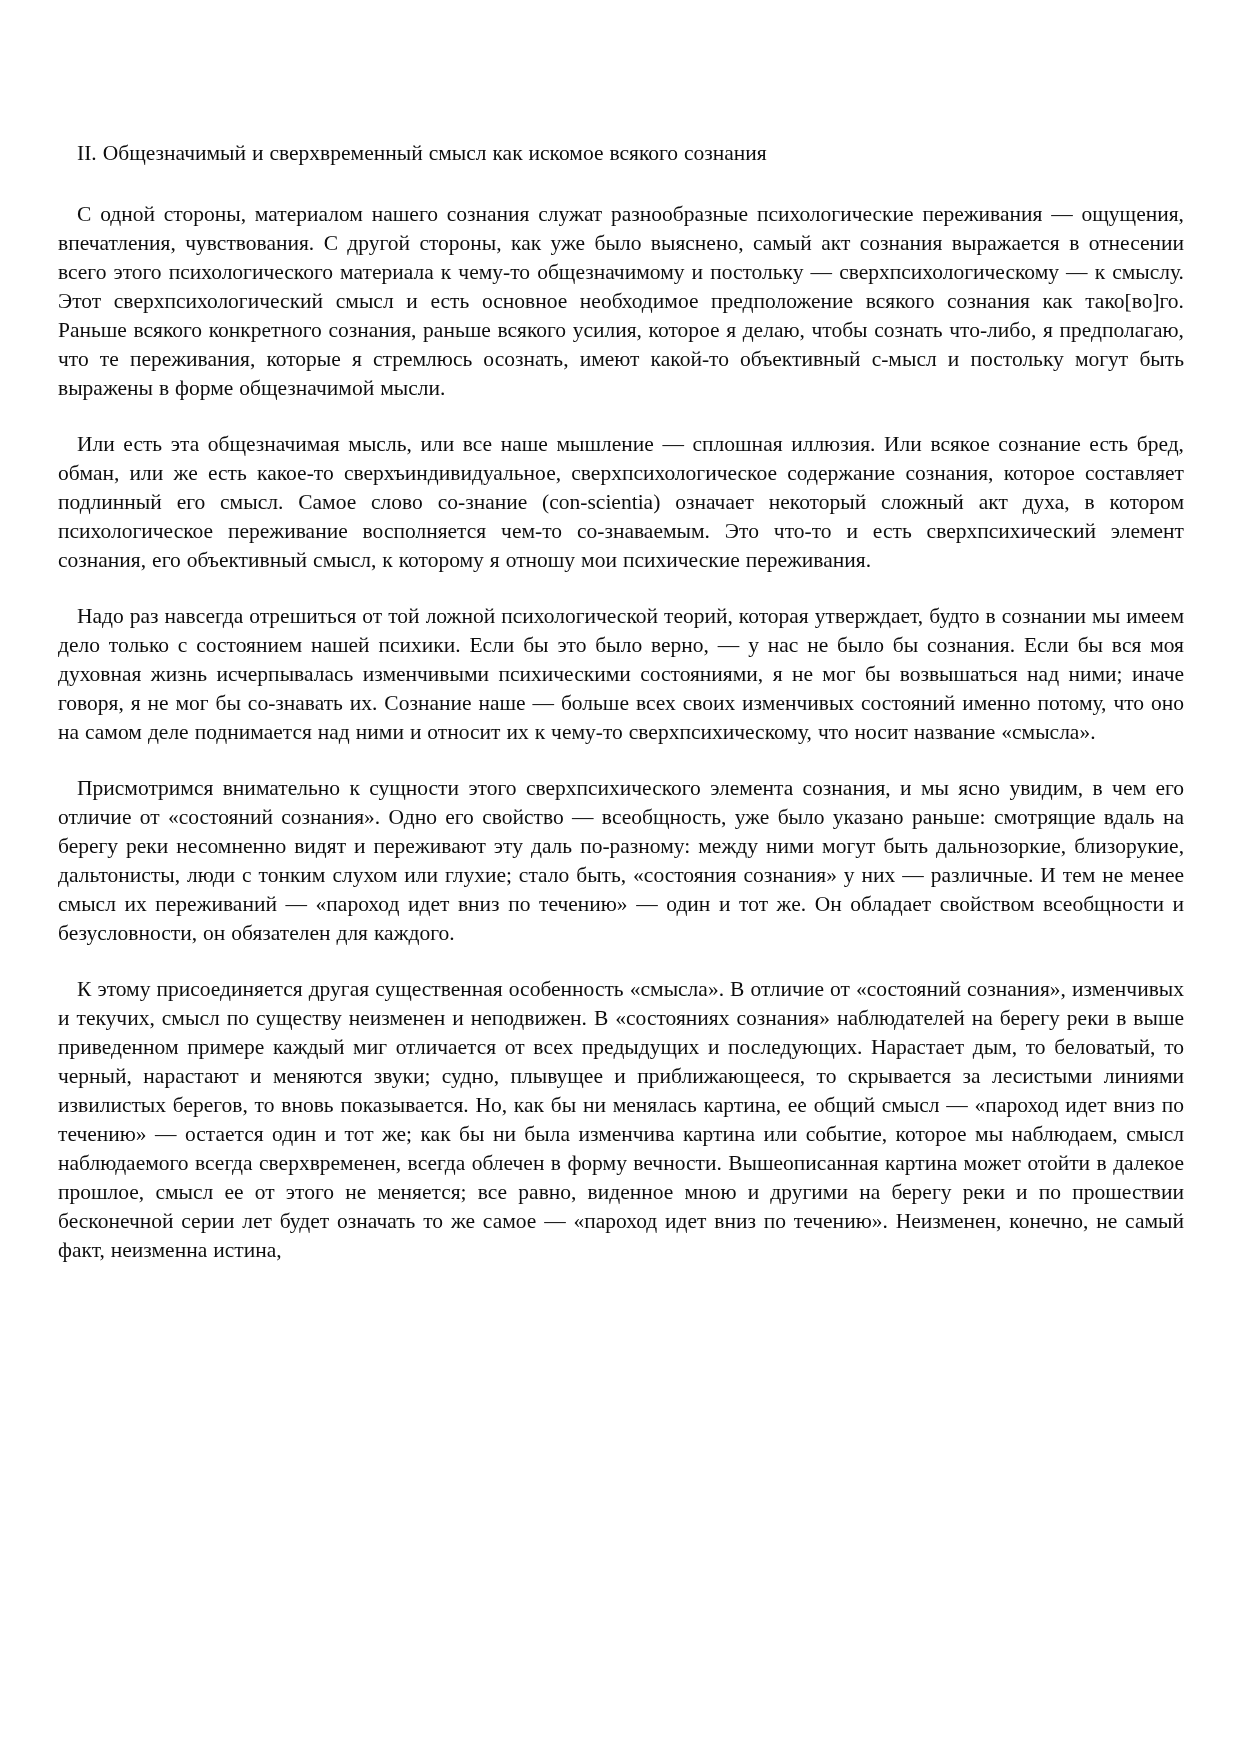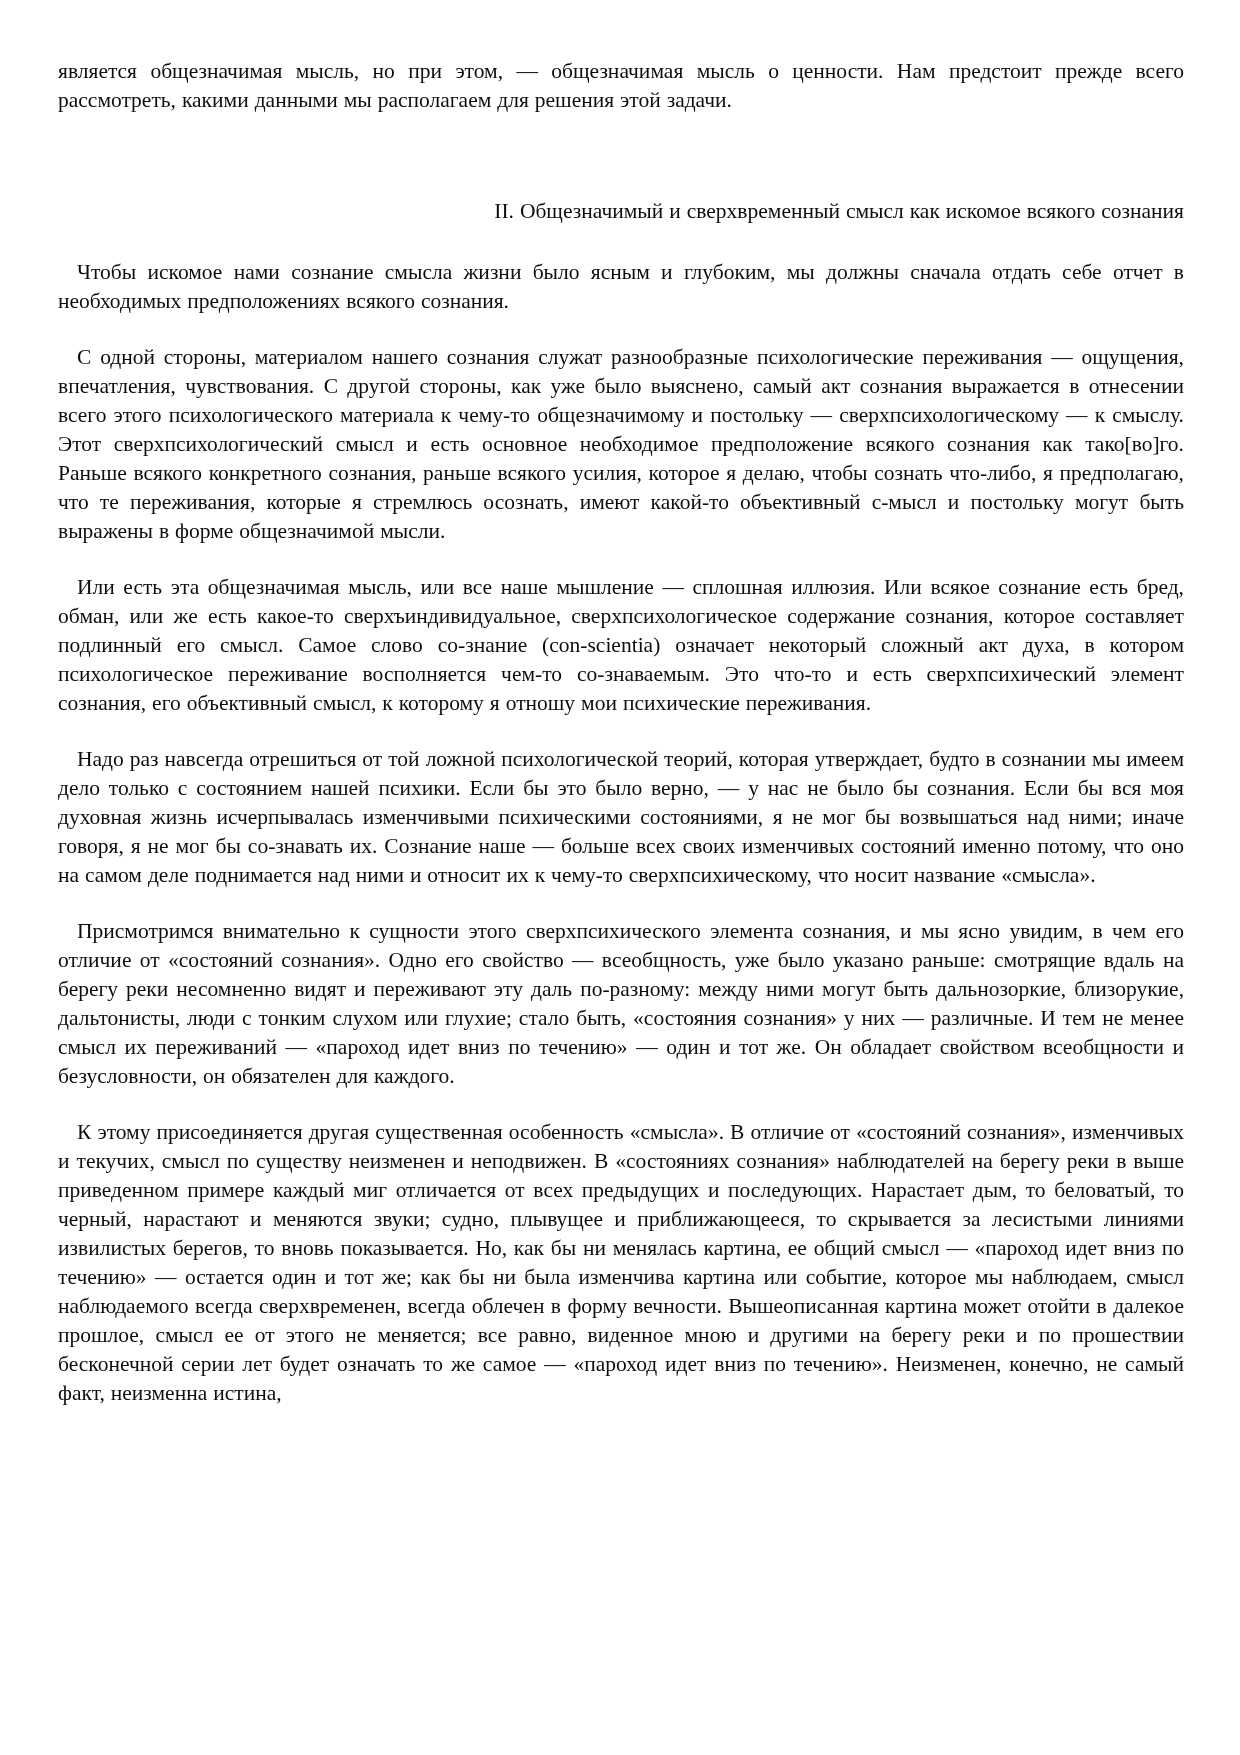--- a/index.html
+++ b/index.html
@@ -40,33 +40,31 @@
   .para.continuation {
     margin-top: 0;
     text-indent: 0;
   }
   .section-heading {
     margin: 82px 0 32px 0;
     font-size: 21.5px;
     font-weight: normal;
     line-height: 29px;
     text-indent: 19px;
-    text-align: right;
+    text-align: left;
   }
 </style>
 </head>
 <body>
 
 <main class="page">
   <article class="text-column">
-    <p class="para continuation">является общезначимая мысль, но при этом, — общезначимая мысль о ценности. Нам предстоит прежде всего рассмотреть, какими данными мы располагаем для решения этой задачи.</p>
 
     <h2 class="section-heading">II. Общезначимый и сверхвременный смысл как искомое всякого сознания</h2>
 
-    <p class="para">Чтобы искомое нами сознание смысла жизни было ясным и глубоким, мы должны сначала отдать себе отчет в необходимых предположениях всякого сознания.</p>
 
     <p class="para">С одной стороны, материалом нашего сознания служат разнообразные психологические переживания — ощущения, впечатления, чувствования. С другой стороны, как уже было выяснено, самый акт сознания выражается в отнесении всего этого психологического материала к чему-то общезначимому и постольку — сверхпсихологическому — к смыслу. Этот сверхпсихологический смысл и есть основное необходимое предположение всякого сознания как тако[во]го. Раньше всякого конкретного сознания, раньше всякого усилия, которое я делаю, чтобы сознать что-либо, я предполагаю, что те переживания, которые я стремлюсь осознать, имеют какой-то объективный с-мысл и постольку могут быть выражены в форме общезначимой мысли.</p>
 
 
     <p class="para">Или есть эта общезначимая мысль, или все наше мышление — сплошная иллюзия. Или всякое сознание есть бред, обман, или же есть какое-то сверхъиндивидуальное, сверхпсихологическое содержание сознания, которое составляет подлинный его смысл. Самое слово со-знание (con-scientia) означает некоторый сложный акт духа, в котором психологическое переживание восполняется чем-то со-знаваемым. Это что-то и есть сверхпсихический элемент сознания, его объективный смысл, к которому я отношу мои психические переживания.</p>
 
     <p class="para">Надо раз навсегда отрешиться от той ложной психологической теорий, которая утверждает, будто в сознании мы имеем дело только с состоянием нашей психики. Если бы это было верно, — у нас не было бы сознания. Если бы вся моя духовная жизнь исчерпывалась изменчивыми психическими состояниями, я не мог бы возвышаться над ними; иначе говоря, я не мог бы со-знавать их. Сознание наше — больше всех своих изменчивых состояний именно потому, что оно на самом деле поднимается над ними и относит их к чему-то сверхпсихическому, что носит название «смысла».</p>
 
     <p class="para">Присмотримся внимательно к сущности этого сверхпсихического элемента сознания, и мы ясно увидим, в чем его отличие от «состояний сознания». Одно его свойство — всеобщность, уже было указано раньше: смотрящие вдаль на берегу реки несомненно видят и переживают эту даль по-разному: между ними могут быть дальнозоркие, близорукие, дальтонисты, люди с тонким слухом или глухие; стало быть, «состояния сознания» у них — различные. И тем не менее смысл их переживаний — «пароход идет вниз по течению» — один и тот же. Он обладает свойством всеобщности и безусловности, он обязателен для каждого.</p>
 

